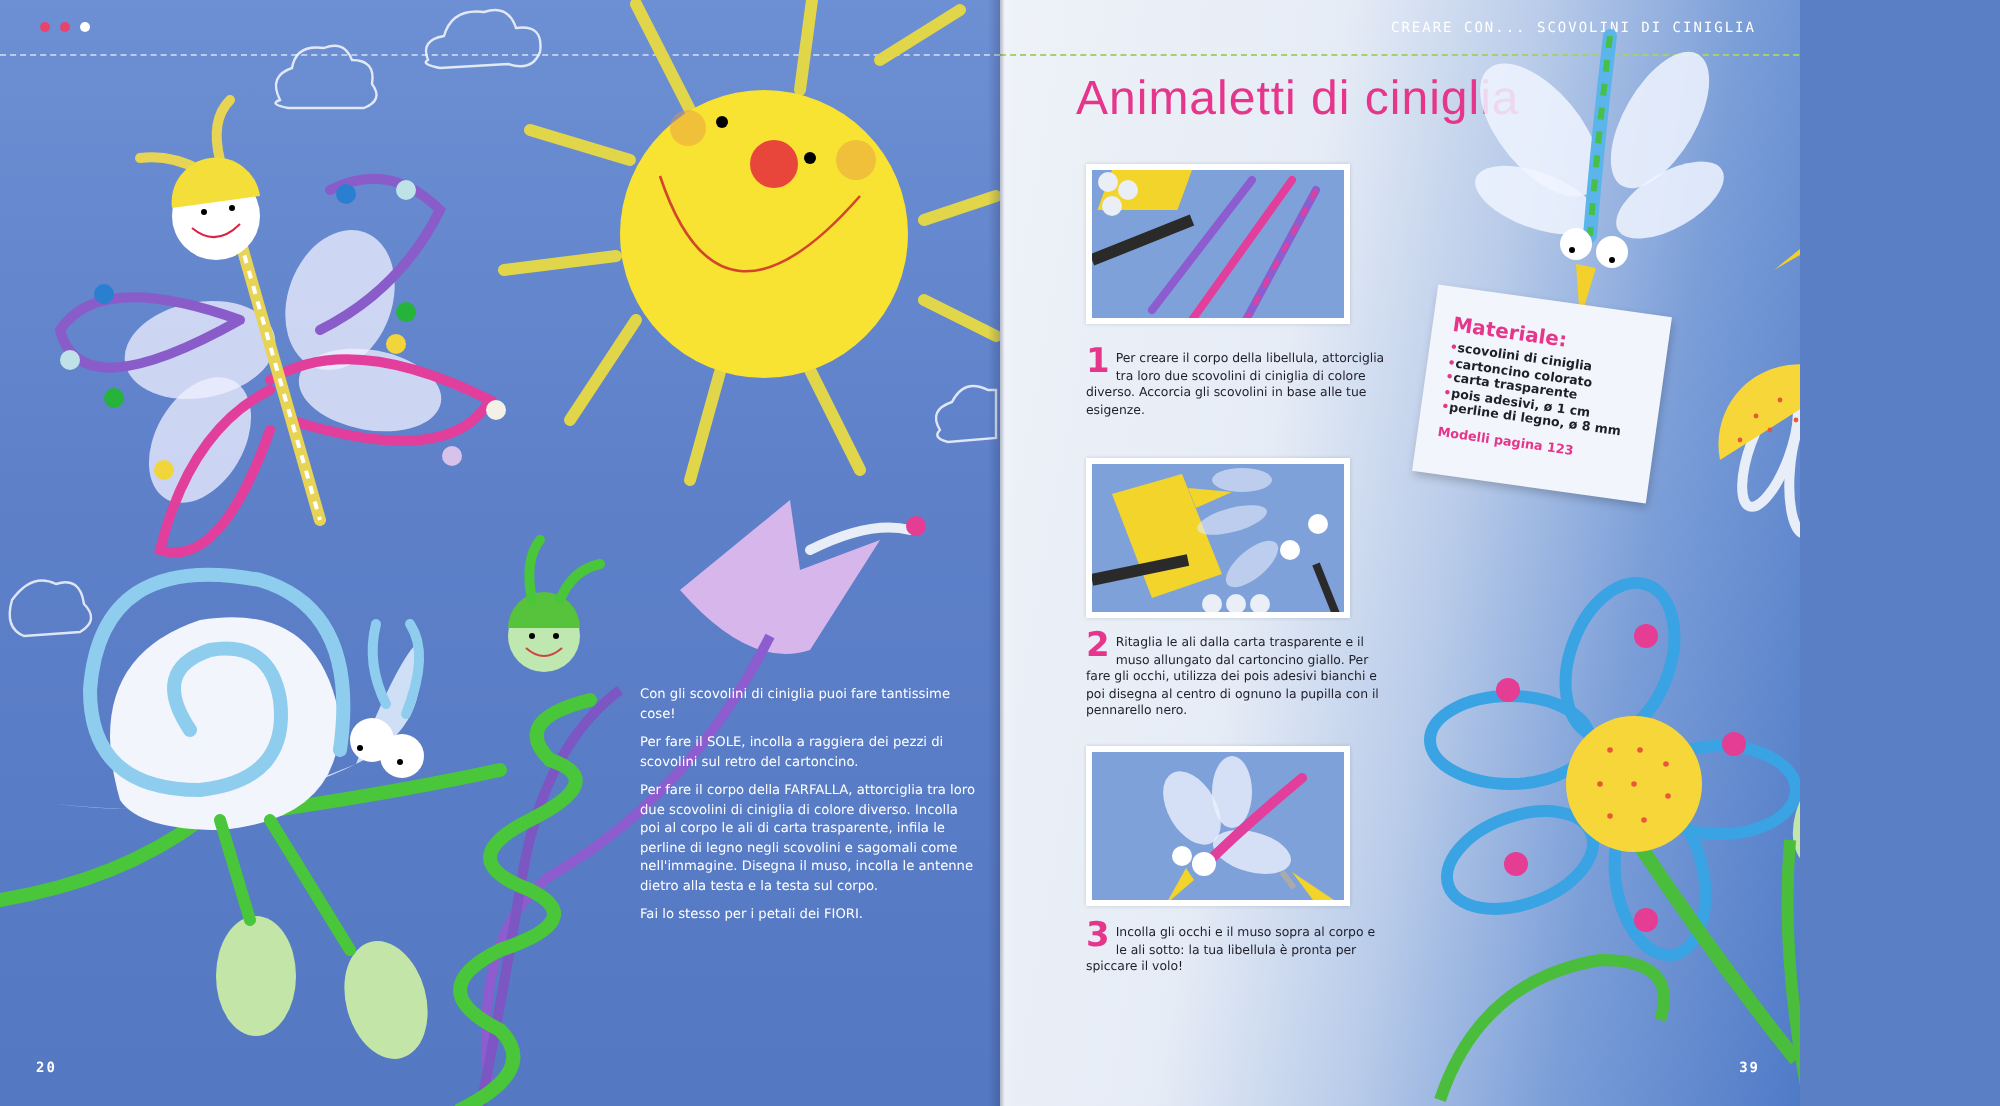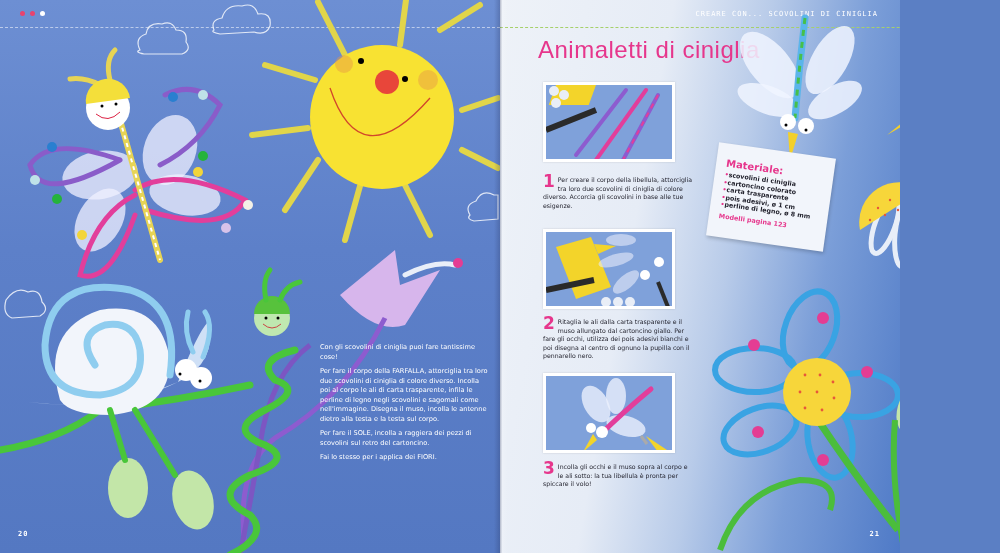--- a/index.html
+++ b/index.html
@@ -183,23 +183,23 @@
           <circle cx="200" cy="381" r="1.5" fill="#000"></circle>
         <path d="M188 312 q-5 20 5 40 M205 312 q10 15 -2 45" stroke="#8fcdef" stroke-width="5" fill="none" stroke-linecap="round"></path>
         <ellipse cx="128" cy="488" rx="20" ry="30" fill="#c3e6a8"></ellipse>
         <ellipse cx="193" cy="500" rx="20" ry="30" fill="#c3e6a8" transform="rotate(-15 193 500)"></ellipse>
         <path d="M110 410 l15 50 M135 410 l40 65" stroke="#49c63a" stroke-width="6" fill="none" stroke-linecap="round"></path>
       </g>
     </svg>
 
     <div class="intro">
       <p>Con gli scovolini di ciniglia puoi fare tantissime cose!</p>
+      <p>Per fare il SOLE, incolla a raggiera dei pezzi di scovolini sul retro del cartoncino.</p>
       <p>Per fare il corpo della FARFALLA, attorciglia tra loro due scovolini di ciniglia di colore diverso. Incolla poi al corpo le ali di carta trasparente, infila le perline di legno negli scovolini e sagomali come nell'immagine. Disegna il muso, incolla le antenne dietro alla testa e la testa sul corpo.</p>
-      <p>Per fare il SOLE, incolla a raggiera dei pezzi di scovolini sul retro del cartoncino.</p>
-      <p>Fai lo stesso per i applica dei FIORI.</p>
+      <p>Fai lo stesso per i petali dei FIORI.</p>
     </div>
 
     <div class="page-num" style="left:18px; top:530px;">20</div>
   </div>
 
   <div class="page-right">
     <div class="running-head">CREARE CON... SCOVOLINI DI CINIGLIA</div>
     <div class="dashed-line green" style="left:0; top:27px; width:500px;"></div>
 
     <div class="title">Animaletti di ciniglia</div>
@@ -358,17 +358,17 @@
       <ul>
         <li>scovolini di ciniglia</li>
         <li>cartoncino colorato</li>
         <li>carta trasparente</li>
         <li>pois adesivi, ø 1 cm</li>
         <li>perline di legno, ø 8 mm</li>
       </ul>
       <div class="mref">Modelli pagina 123</div>
     </div>
 
-    <div class="page-num" style="right:20px; top:530px;">21</div>
+    <div class="page-num" style="right:20px; top:530px;">39</div>
   </div>
 
   <div class="gutter"></div>
 </div>
 
 </body></html>

